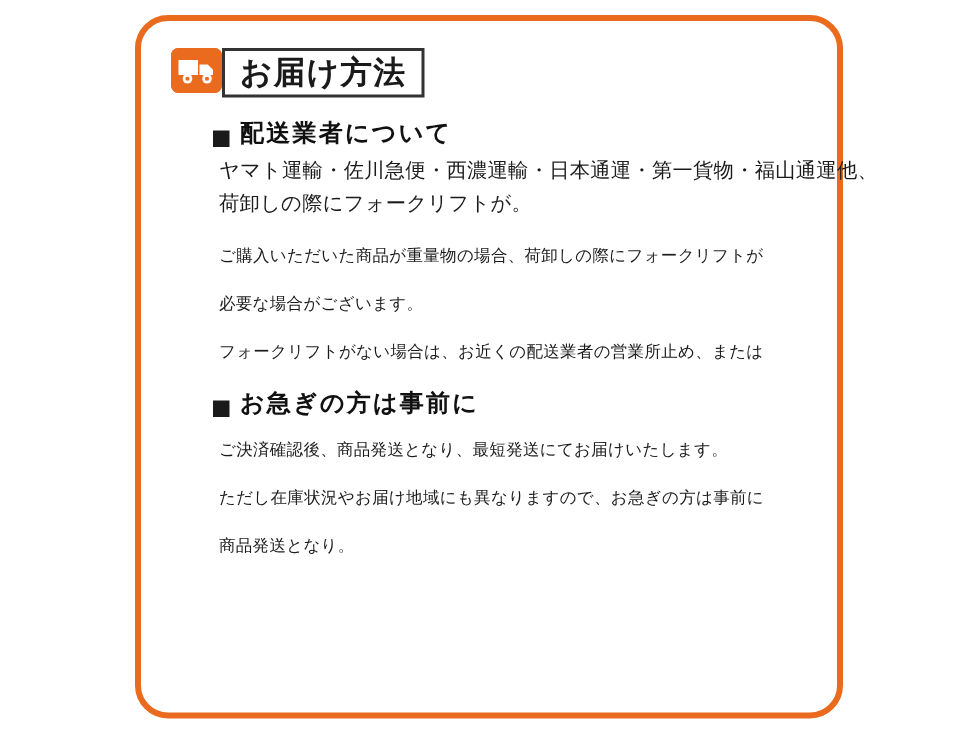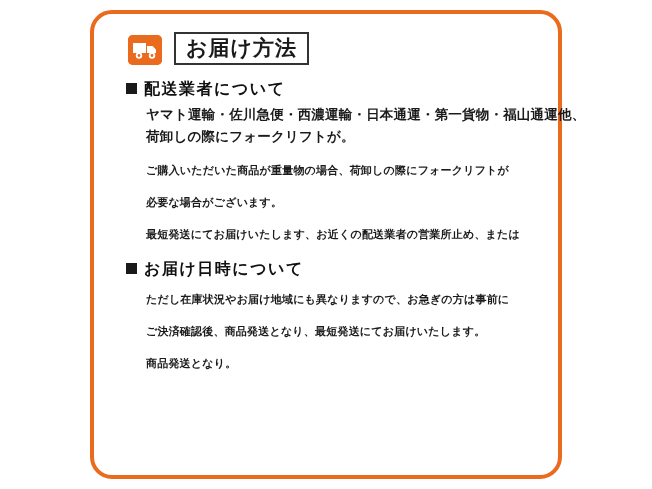--- a/index.html
+++ b/index.html
@@ -34,23 +34,23 @@
   .inner {
     position: absolute;
     left: 18px;
     top: 14px;
     right: 16px;
     bottom: 12px;
   }
   
   .title-row {
     display: flex;
-    align-items: flex-end;
-    gap: 12px;
-    margin: 4px 0 4px 16px;
+    align-items: flex-start;
+    gap: 0;
+    margin: 4px 0 4px 2px;
   }
   .truck-badge {
     width: 34px;
     height: 30px;
     background: #ea6a1e;
     border-radius: 5px;
     position: relative;
     flex: 0 0 auto;
   }
   .truck-badge svg { display: block; }
@@ -65,23 +65,23 @@
     color: #1a1a1a;
     letter-spacing: 1px;
     line-height: 1.15;
     white-space: nowrap;
   }
   
   .section { margin-top: 14px; }
   .section:first-of-type { margin-top: 16px; }
   .sec-head {
     display: flex;
-    align-items: center;
+    align-items: flex-end;
     gap: 7px;
-    margin-left: 14px;
+    margin-left: 30px;
     margin-bottom: 6px;
   }
   .sq {
     width: 11px;
     height: 11px;
     background: #1a1a1a;
     flex: 0 0 auto;
   }
   .sec-title {
     font-size: 16px;
@@ -93,21 +93,20 @@
   }
   .sec-body {
     margin-left: 34px;
   }
   .line {
     font-size: 13.5px;
     color: #1b1b1b;
     line-height: 1.62;
     letter-spacing: 0.2px;
     white-space: nowrap;
-    font-weight: bold;
   }
   .sec-body.small .line {
     font-size: 11px;
     line-height: 1.72;
     margin-top: 13px;
   }
 </style>
 </head>
 <body>
 
@@ -140,31 +139,31 @@
         <div class="sec-body">
           <div class="line">ヤマト運輸・佐川急便・西濃運輸・日本通運・第一貨物・福山通運他、</div>
           <div class="line">荷卸しの際にフォークリフトが。</div>
         </div>
       </div>
 
       <div class="section">
         <div class="sec-body small">
           <div class="line">ご購入いただいた商品が重量物の場合、荷卸しの際にフォークリフトが</div>
           <div class="line">必要な場合がございます。</div>
-          <div class="line">最短発送にてお届けいたします、お近くの配送業者の営業所止め、または</div>
+          <div class="line">フォークリフトがない場合は、お近くの配送業者の営業所止め、または</div>
         </div>
       </div>
 
       <div class="section">
         <div class="sec-head">
           <span class="sq"></span>
-          <span class="sec-title">お届け日時について</span>
+          <span class="sec-title">お急ぎの方は事前に</span>
         </div>
         <div class="sec-body small">
+          <div class="line">ご決済確認後、商品発送となり、最短発送にてお届けいたします。</div>
           <div class="line">ただし在庫状況やお届け地域にも異なりますので、お急ぎの方は事前に</div>
-          <div class="line">ご決済確認後、商品発送となり、最短発送にてお届けいたします。</div>
           <div class="line">商品発送となり。</div>
         </div>
       </div>
 
     </div>
   </div>
 </div>
 
 </body></html>

